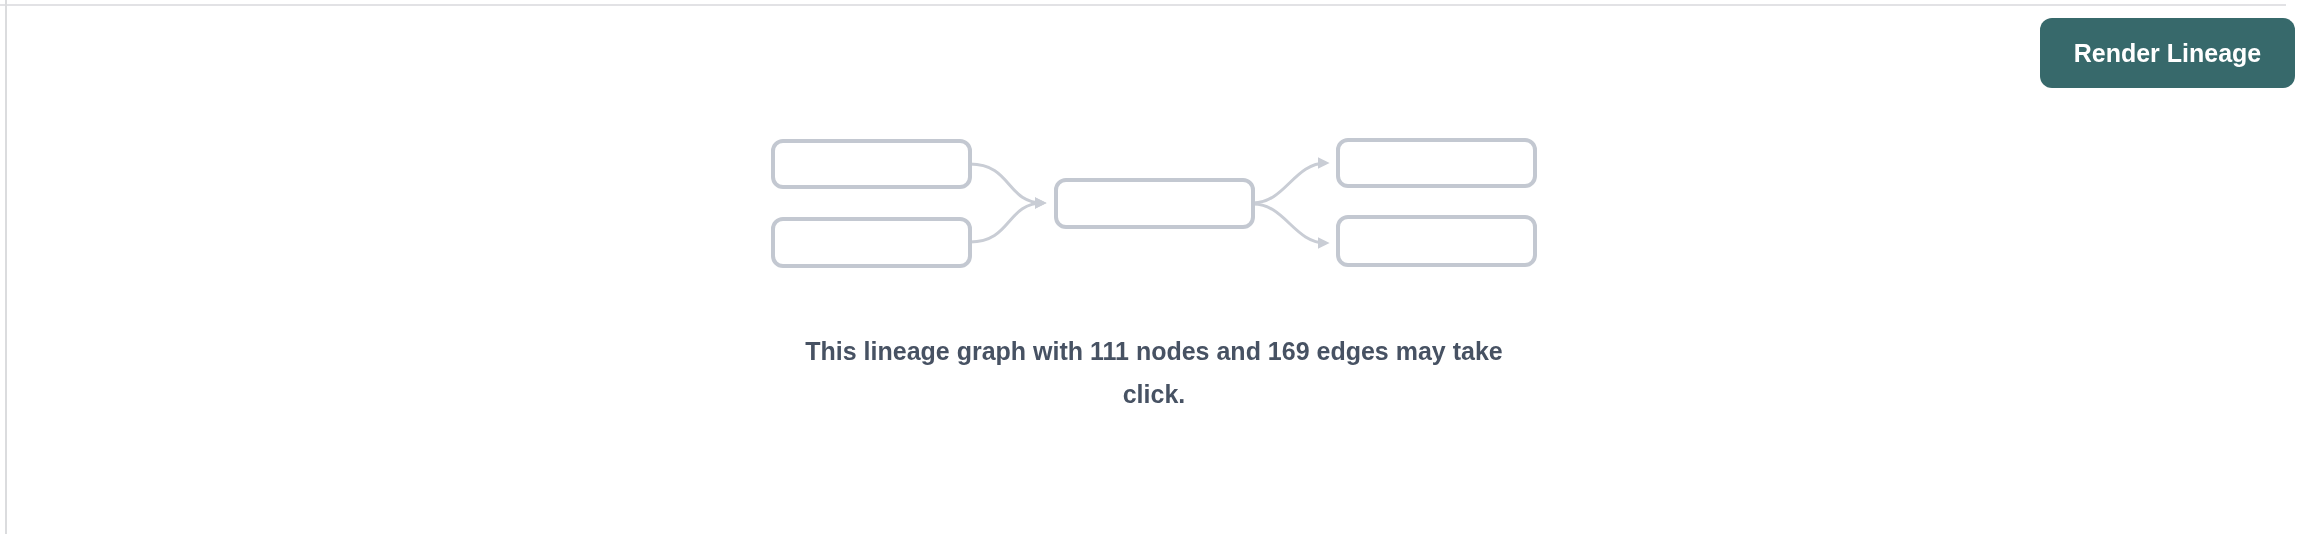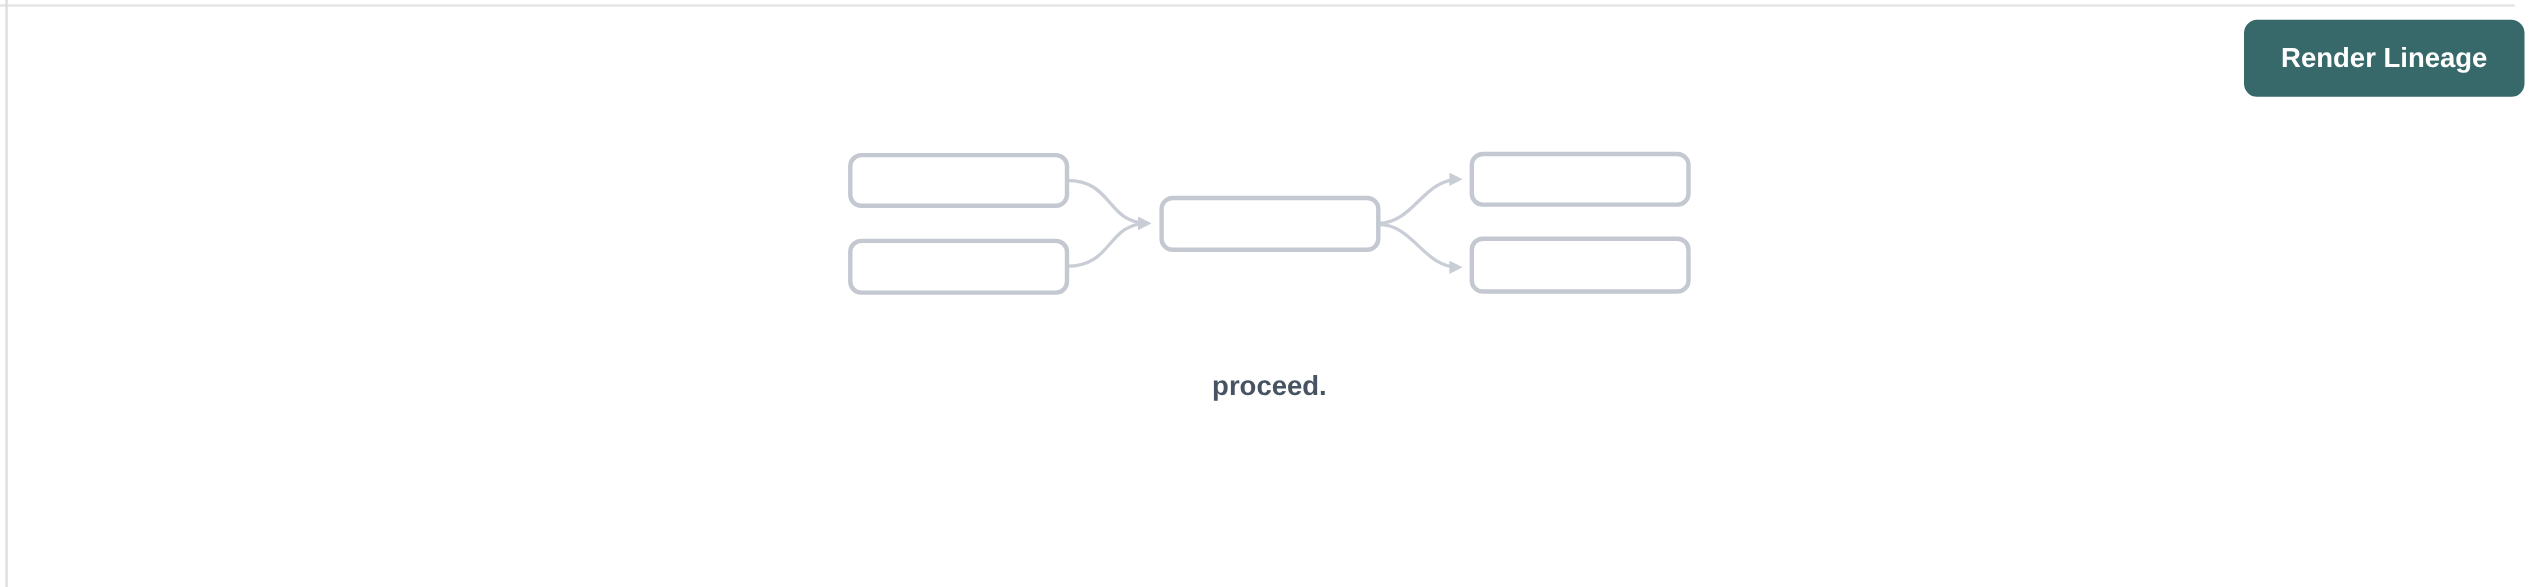--- a/index.html
+++ b/index.html
@@ -98,16 +98,17 @@
     <path class="ph-edge" d="M493 74 C525 74 534 113 566 113" marker-end="url(#arrow)"></path>
 
     <rect class="ph-node" x="13" y="11" width="197" height="46" rx="10"></rect>
     <rect class="ph-node" x="13" y="89" width="197" height="47" rx="10"></rect>
     <rect class="ph-node" x="296" y="50" width="197" height="47" rx="10"></rect>
     <rect class="ph-node" x="578" y="10" width="197" height="46" rx="10"></rect>
     <rect class="ph-node" x="578" y="87" width="197" height="48" rx="10"></rect>
   </svg>
 
   <div class="message">
-    <div>proceed.</div>
+    <div>This lineage graph with 111 nodes and 169 edges may take</div>
+    <div>click.</div>
   </div>
 
 </div>
 
 </body></html>

